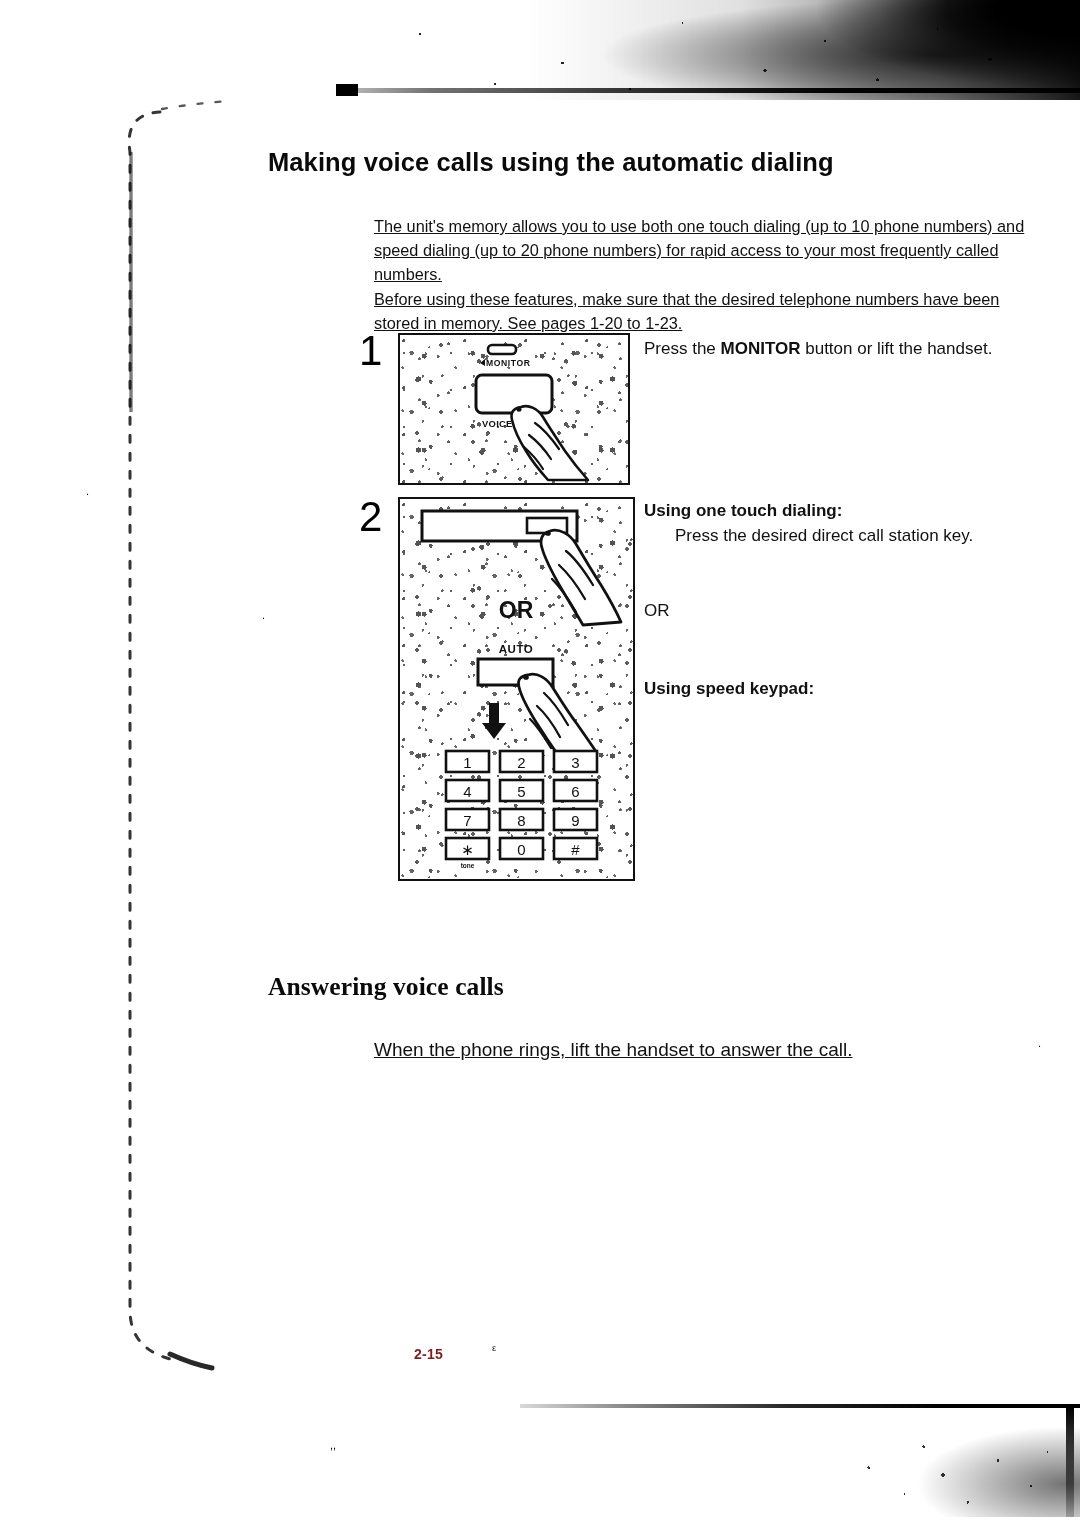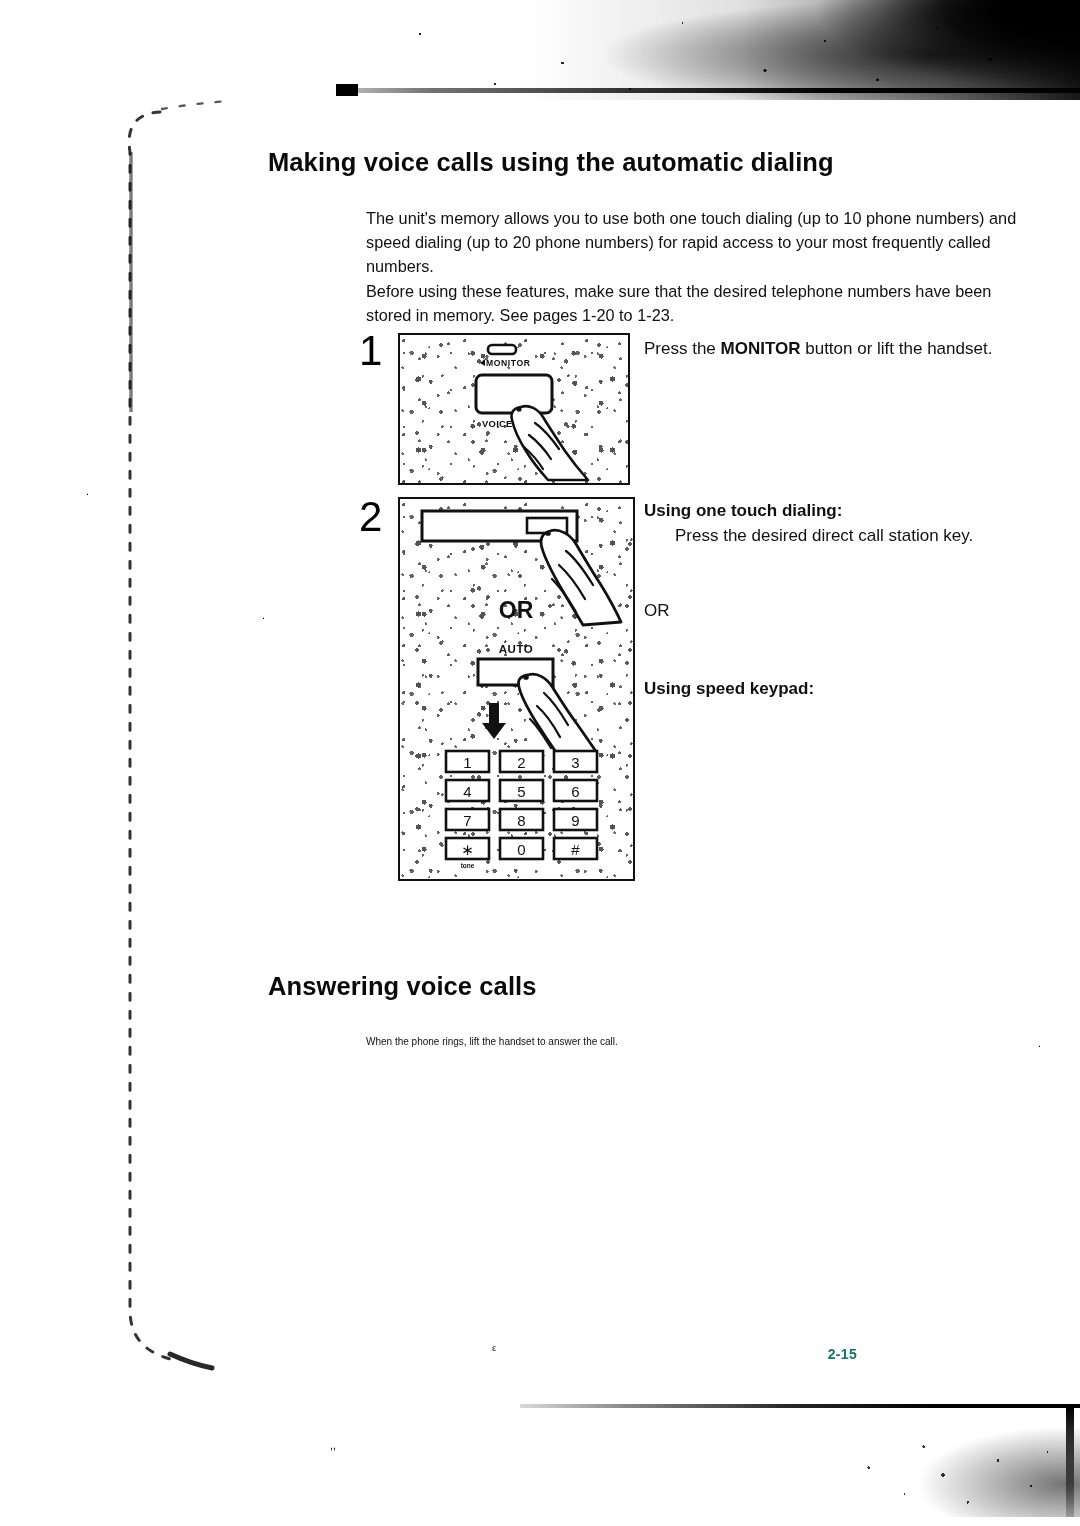--- a/index.html
+++ b/index.html
@@ -80,28 +80,28 @@
   .stray-mark{position:absolute;pointer-events:none;color:#000;font-size:11px;line-height:1;}
 
   
   .content{position:absolute;left:0;top:0;width:1080px;height:1526px;}
 
   h1.section-title{
     position:absolute;margin:0;font-size:25.5px;font-weight:bold;
     letter-spacing:.1px;color:#0a0a0a;
   }
   #t-making{left:268px;top:148px;}
-  #t-answer{left:268px;top:972px;}
+  #t-answer{left:268px;top:972px;font-family:Liberation Serif, serif;}
 
   .body-para{
-    position:absolute;left:358px;width:672px;margin:8px;
-    font-size:16.3px;line-height:24.2px;color:#111;
+    position:absolute;left:358px;width:672px;margin:16px;
+    font-size:16.3px;line-height:24.2px;color:#111;text-decoration:underline;
   }
   #p-intro{top:198px;}
-  #p-answer{top:1022px;font-size:10px;}
+  #p-answer{top:1022px;font-size:19px;}
 
   .step{position:absolute;}
   .step-num{
     position:absolute;font-size:42px;line-height:1;font-weight:400;color:#000;
   }
   .step-fig{
     position:absolute;border:2.5px solid #111;background:#fff;overflow:hidden;
   }
   .step-text{
     position:absolute;font-size:17px;line-height:25px;color:#111;
@@ -139,22 +139,22 @@
       71px 53px, 89px 61px, 59px 47px, 67px 41px, 79px 67px,
       43px 53px, 101px 73px, 57px 49px, 87px 63px, 49px 39px,
       93px 69px, 63px 51px, 77px 57px, 51px 45px, 85px 65px;
     opacity:.72;
     pointer-events:none;
   }
 
   .fig-svg{position:absolute;inset:0;width:100%;height:100%;}
 
   .page-num{
-    position:absolute;left:0;top:1346px;width:857px;text-align:right;
-    font-size:14px;font-weight:bold;letter-spacing:.3px;color:#0f766e;
+    position:absolute;left:0;top:1346px;width:857px;text-align:center;
+    font-size:14px;font-weight:bold;letter-spacing:.3px;color:#7f1d1d;
   }
   .foot-mark{position:absolute;left:492px;top:1342px;font-size:13px;color:#111;}
 </style>
 </head>
 <body>
 
 <div class="scan-top-band"></div>
 <div class="scan-top-speckle"></div>
 <div class="scan-top-rule"></div>
 <div class="scan-top-rule2"></div>

